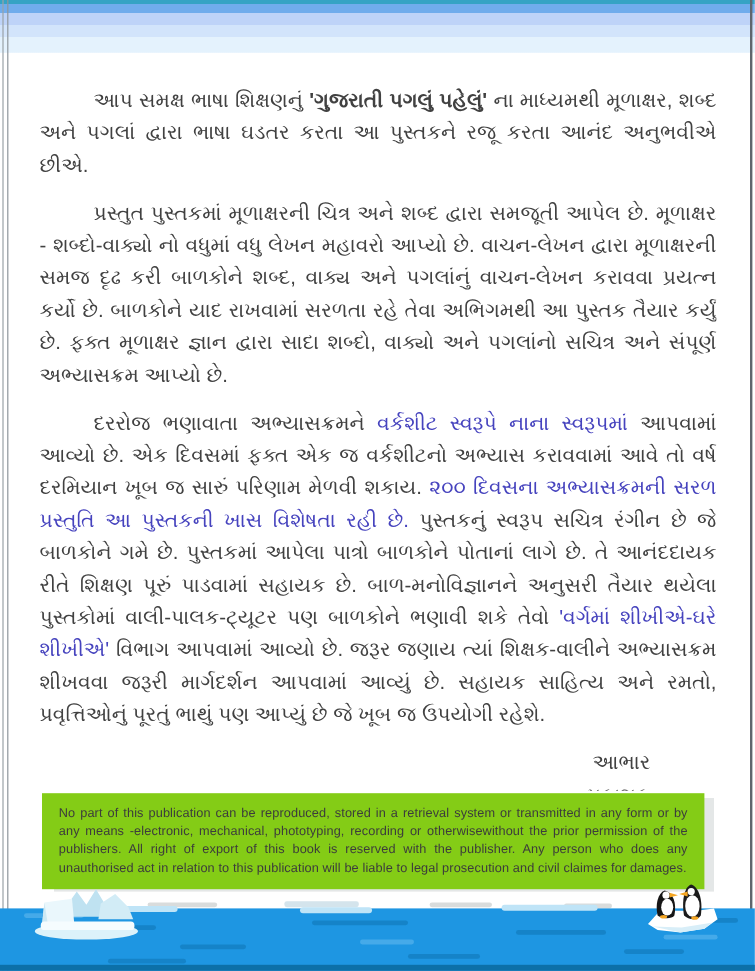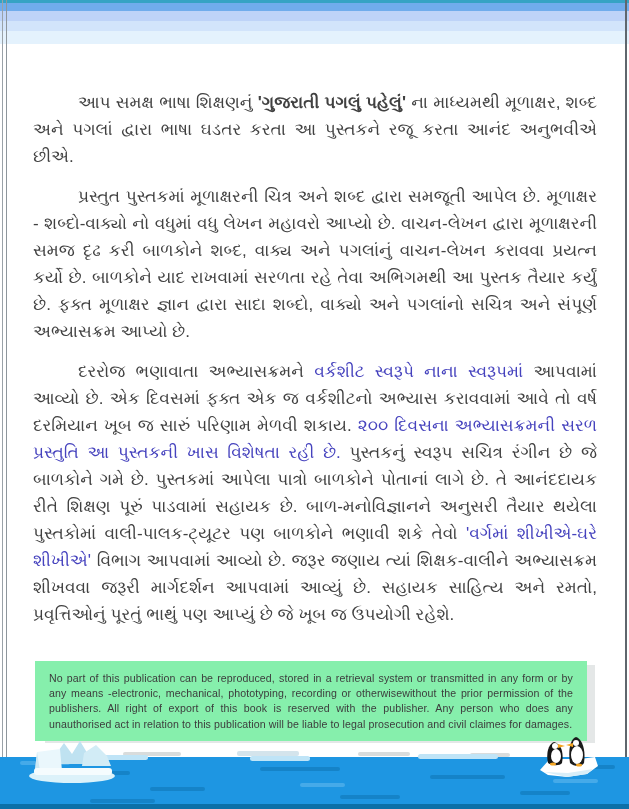--- a/index.html
+++ b/index.html
@@ -21,38 +21,38 @@
   
   .frame{position:absolute;top:0;bottom:0;z-index:1;}
   .frame.l-outer{left:2px;width:1px;background:#9aa2a8;}
   .frame.l-inner{left:6px;width:1px;background:#8e969c;}
   .frame.r-line{right:2px;width:2px;background:#5f666d;}
   
   .content{
     position:absolute;top:44px;left:33px;right:32px;height:615px;
     overflow:hidden;z-index:2;
   }
-  #paragraphs{padding-top:45px;}
+  #paragraphs{padding-top:26px;}
   .para{
     margin:0 0 13px 0;
     font-size:17px;line-height:27px;color:#414141;
     text-align:justify;text-indent:45px;
   }
   .seg-normal{}
   .seg-bold{font-weight:bold;}
   .seg-accent{color:#4643be;font-weight:normal;}
   .signature{
     margin-top:6px;padding-right:55px;
     text-align:right;font-size:17px;line-height:27px;color:#414141;
   }
   
   .notice{
     position:absolute;top:661px;left:35px;width:552px;z-index:2;
     box-sizing:border-box;padding:10px 14px 9px 14px;
-    background:#86efac;
+    background:#84cc16;
     box-shadow:9px 3px 0 -1px #e4e7e7;
     font-size:10.6px;line-height:15.2px;color:#3c3c3c;
     text-align:justify;letter-spacing:0.1px;
   }
   
   .streak{position:absolute;height:4px;border-radius:2px;background:#d9dcdc;z-index:2;}
   .streak.s1{left:123px;top:752px;width:58px;}
   .streak.s2{left:237px;top:751px;width:62px;height:5px;background:#d4e4ec;}
   .streak.s3{left:358px;top:752px;width:52px;}
   .streak.s4{left:470px;top:753px;width:40px;}
@@ -84,20 +84,24 @@
 <div class="frame l-outer"></div>
 <div class="frame l-inner"></div>
 <div class="frame r-line"></div>
 
 <div class="content">
   <div id="paragraphs">
       <p class="para"><span class="seg-normal">આપ સમક્ષ ભાષા શિક્ષણનું </span><span class="seg-bold">'ગુજરાતી પગલું  પહેલું'</span><span class="seg-normal"> ના માધ્યમથી મૂળાક્ષર, શબ્દ અને પગલાં દ્વારા ભાષા ઘડતર કરતા આ પુસ્તકને રજૂ કરતા આનંદ અનુભવીએ છીએ.</span></p>
       <p class="para"><span class="seg-normal">પ્રસ્તુત પુસ્તકમાં મૂળાક્ષરની ચિત્ર અને શબ્દ દ્વારા સમજૂતી આપેલ છે. મૂળાક્ષર - શબ્દો-વાક્યો નો વધુમાં વધુ લેખન મહાવરો આપ્યો છે. વાચન-લેખન દ્વારા મૂળાક્ષરની સમજ દૃઢ કરી બાળકોને શબ્દ, વાક્ય અને પગલાંનું વાચન-લેખન કરાવવા પ્રયત્ન કર્યો છે. બાળકોને યાદ રાખવામાં સરળતા રહે તેવા અભિગમથી આ પુસ્તક તૈયાર કર્યું છે. ફક્ત મૂળાક્ષર જ્ઞાન દ્વારા સાદા શબ્દો, વાક્યો અને પગલાંનો સચિત્ર અને સંપૂર્ણ અભ્યાસક્રમ આપ્યો છે.</span></p>
       <p class="para"><span class="seg-normal">દરરોજ ભણાવાતા અભ્યાસક્રમને </span><span class="seg-accent">વર્કશીટ સ્વરૂપે નાના  સ્વરૂપમાં</span><span class="seg-normal"> આપવામાં આવ્યો છે. એક દિવસમાં ફક્ત એક જ વર્કશીટનો અભ્યાસ કરાવવામાં આવે  તો વર્ષ દરમિયાન ખૂબ જ સારું  પરિણામ મેળવી શકાય. </span><span class="seg-accent">૨૦૦ દિવસના અભ્યાસક્રમની  સરળ પ્રસ્તુતિ આ પુસ્તકની ખાસ વિશેષતા રહી છે.</span><span class="seg-normal"> પુસ્તકનું સ્વરૂપ સચિત્ર રંગીન છે જે બાળકોને ગમે છે. પુસ્તકમાં આપેલા પાત્રો બાળકોને પોતાનાં લાગે છે. તે આનંદદાયક રીતે શિક્ષણ પૂરું પાડવામાં સહાયક છે. બાળ-મનોવિજ્ઞાનને અનુસરી તૈયાર થયેલા પુસ્તકોમાં વાલી-પાલક-ટ્યૂટર પણ  બાળકોને ભણાવી શકે તેવો </span><span class="seg-accent">'વર્ગમાં શીખીએ-ઘરે શીખીએ'</span><span class="seg-normal"> વિભાગ આપવામાં આવ્યો છે. જરૂર જણાય ત્યાં શિક્ષક-વાલીને અભ્યાસક્રમ શીખવવા જરૂરી માર્ગદર્શન આપવામાં આવ્યું છે. સહાયક સાહિત્ય અને રમતો, પ્રવૃત્તિઓનું પૂરતું ભાથું પણ આપ્યું છે જે ખૂબ જ ઉપયોગી રહેશે.</span></p>
     </div>
+  <div class="signature">
+    <div>આભાર</div>
+    <div>પ્રકાશક</div>
+  </div>
 </div>
 
 <div class="notice">No part of this publication can be reproduced, stored in a retrieval system or transmitted in any form or by any means -electronic, mechanical, phototyping, recording or otherwisewithout the prior permission of the publishers.  All right of export of this book is reserved with the publisher.  Any person who does any unauthorised act in relation to this publication will be liable to legal prosecution and civil claimes for damages.</div>
 
 <div class="streak s1"></div>
 <div class="streak s2"></div>
 <div class="streak s3"></div>
 <div class="streak s4"></div>
 
 <div class="crest c1"></div>

